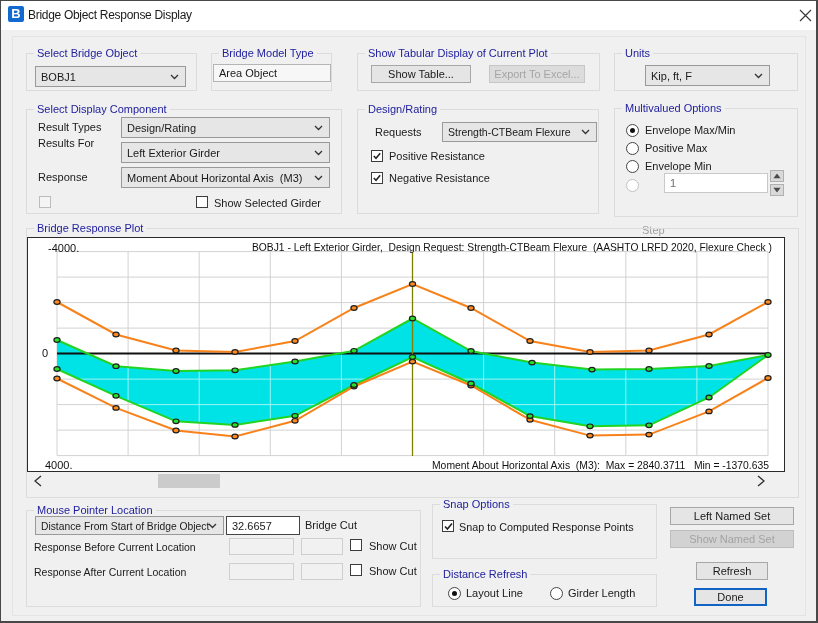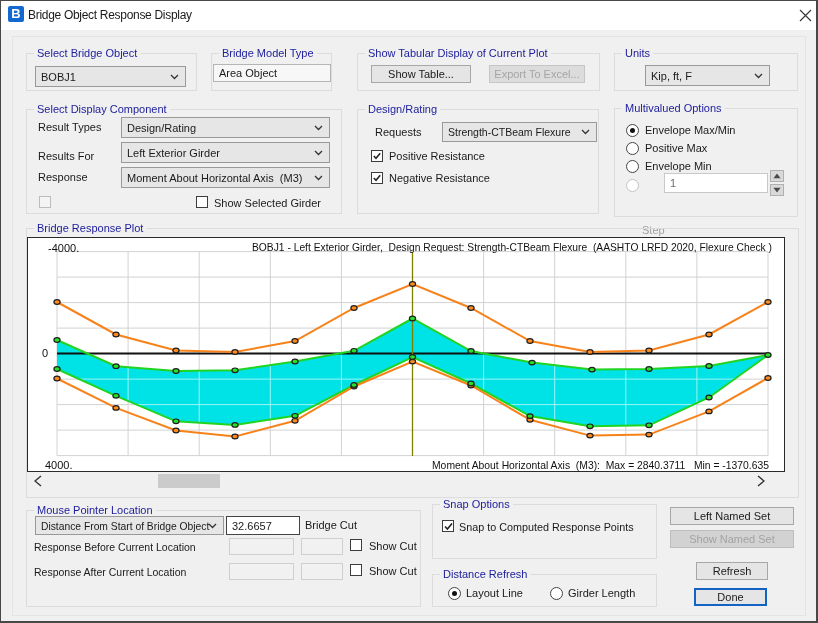--- a/index.html
+++ b/index.html
@@ -97,21 +97,21 @@
     </div>
   <div class="lab" style="left:37px;top:120px;">Result Types</div>
   <div class="combo" style="left:120px;top:116px;width:209px;height:21px;">
       <span class="ct">Design/Rating</span>
     <span class="chev">
         <svg width="9" height="9" viewBox="0 0 9 9">
           <path d="M1 3 L4.5 6.5 L8 3" fill="none" stroke="#333" stroke-width="1.3"></path>
         </svg>
       </span>
     </div>
-  <div class="lab" style="left:37px;top:149px;text-align:right;">Results For</div>
+  <div class="lab" style="left:37px;top:136px;text-align:right;">Results For</div>
   <div class="combo" style="left:120px;top:141px;width:209px;height:21px;">
       <span class="ct">Left Exterior Girder</span>
     <span class="chev">
         <svg width="9" height="9" viewBox="0 0 9 9">
           <path d="M1 3 L4.5 6.5 L8 3" fill="none" stroke="#333" stroke-width="1.3"></path>
         </svg>
       </span>
     </div>
   <div class="lab" style="left:37px;top:170px;">Response</div>
   <div class="combo" style="left:120px;top:166px;width:209px;height:21px;">

